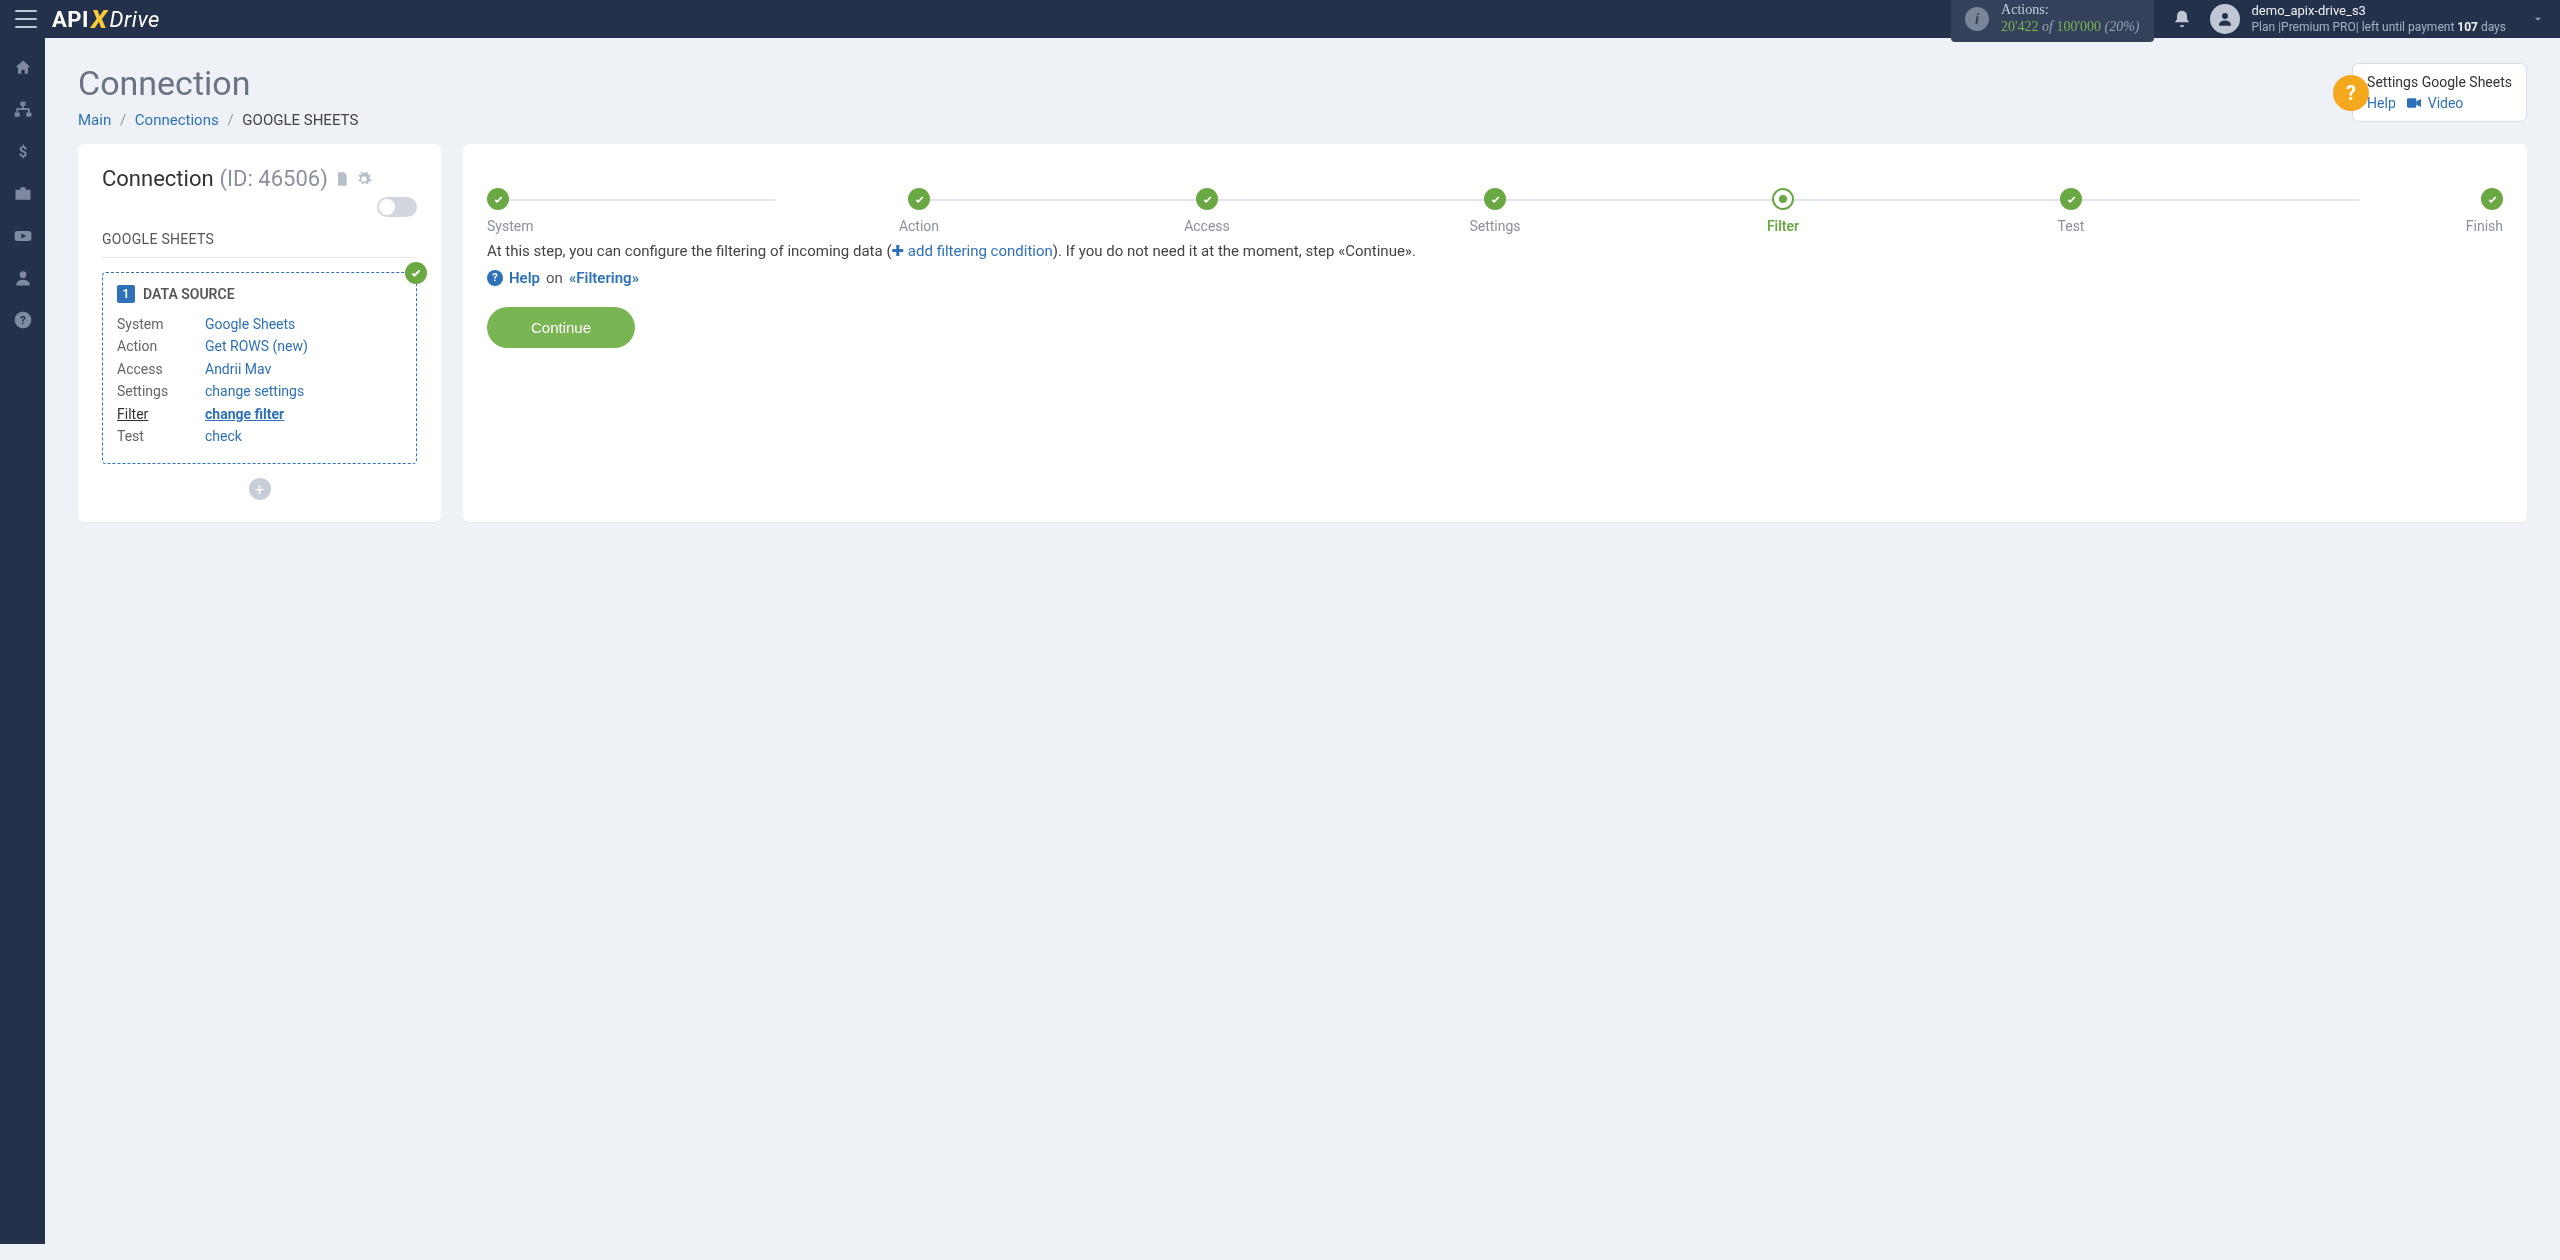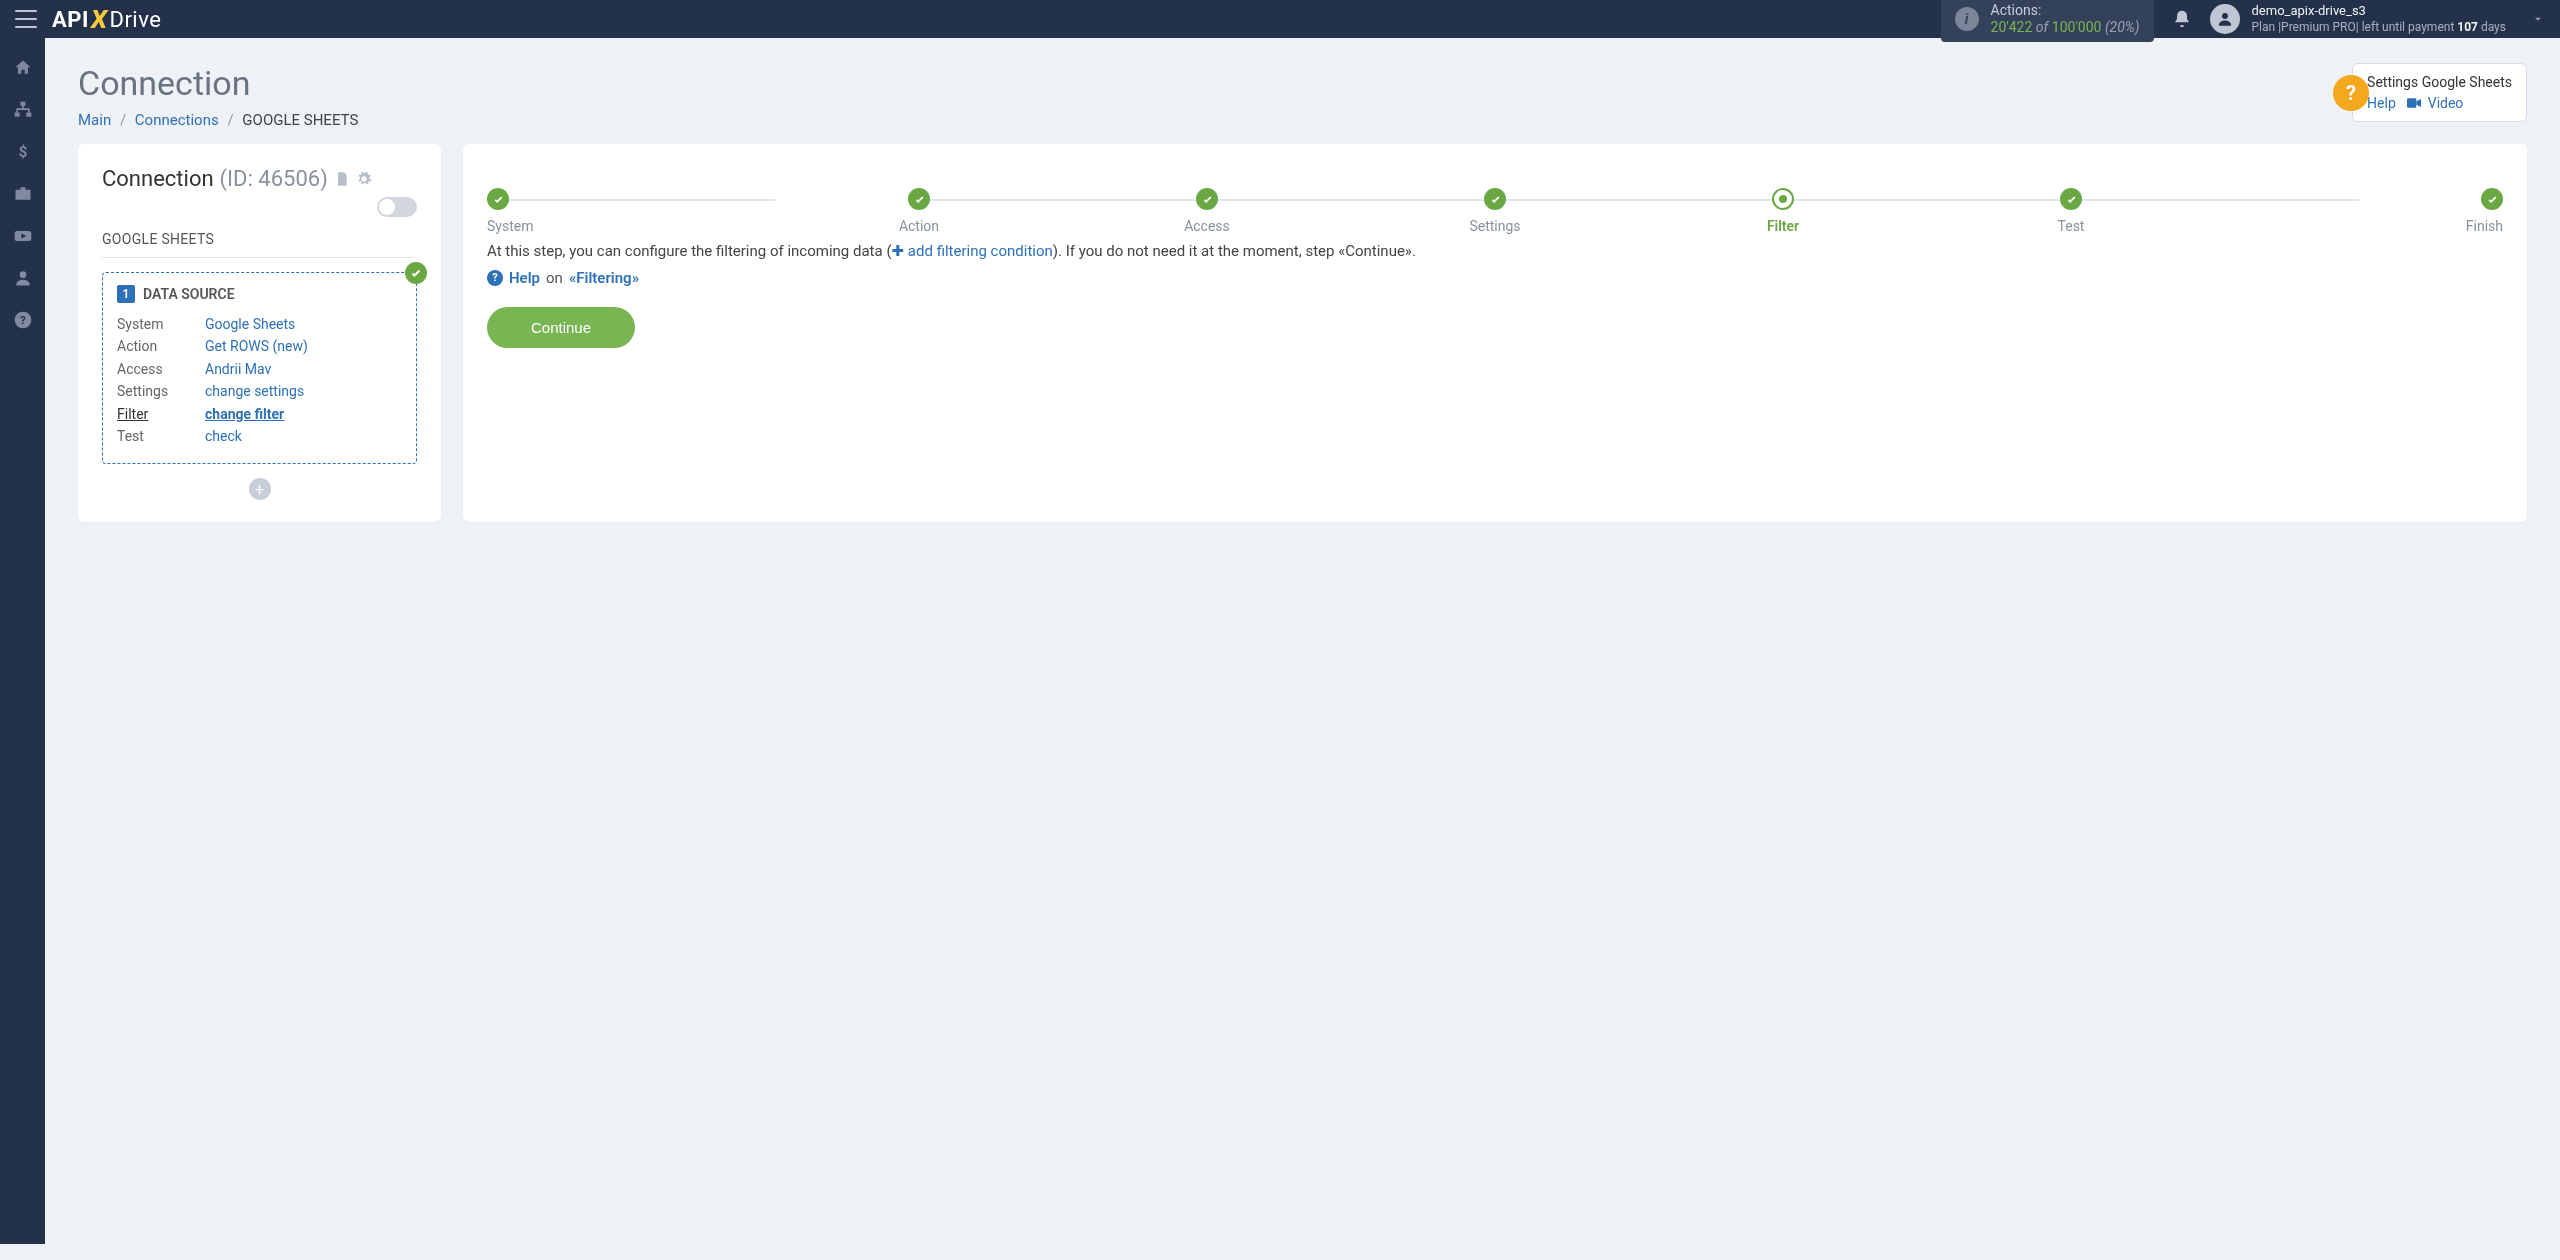--- a/index.html
+++ b/index.html
@@ -3,25 +3,25 @@
 <meta charset="utf-8">
 <style>
 * { box-sizing: border-box; margin: 0; padding: 0; }
 body { font-family: -apple-system, BlinkMacSystemFont, "Segoe UI", Roboto, Arial, sans-serif; background: #eef2f6; color: #333; }
 .topbar { height: 38px; background: #24314a; display: flex; align-items: center; padding: 0 15px; color: #fff; }
 .hamburger { width: 22px; height: 18px; display: flex; flex-direction: column; justify-content: space-between; cursor: pointer; margin-right: 15px; }
 .hamburger span { height: 2px; background: #c0c7d4; border-radius: 1px; }
 .logo { font-size: 22px; font-weight: 700; letter-spacing: 0.5px; display: flex; align-items: center; }
 .logo .api { color: #fff; }
 .logo .x { color: #f9c93c; font-style: italic; margin: 0 2px; font-size: 26px; font-weight: 800; position: relative; }
-.logo .drive { color: #fff; font-weight: 400; }
+.logo .drive { color: #fff; font-weight: 400; font-style: italic; }
 .top-spacer { flex: 1; }
 .actions-box { background: #33415a; border-radius: 4px; padding: 6px 14px; display: flex; align-items: center; margin-right: 18px; }
 .actions-box .info-icon { width: 24px; height: 24px; border-radius: 50%; background: #7a8598; display: flex; align-items: center; justify-content: center; font-weight: 700; color: #33415a; font-style: italic; margin-right: 12px; font-size: 14px; }
-.actions-text { font-size: 14px; line-height: 1.2; }
+.actions-text { font-size: 14px; line-height: 1.2; font-family: Liberation Serif, serif; }
 .actions-text .label { color: #c5ccd9; }
 .actions-text .used { color: #79b552; }
 .actions-text .of { color: #9aa3b5; font-style: italic; }
 .actions-text .total { color: #79b552; }
 .actions-text .pct { color: #9aa3b5; font-style: italic; }
 .bell { width: 20px; color: #c0c7d4; margin-right: 18px; cursor: pointer; }
 .user-block { display: flex; align-items: center; cursor: pointer; justify-content: center; }
 .user-avatar { width: 30px; height: 30px; border-radius: 50%; background: #c0c7d4; display: flex; align-items: center; justify-content: center; margin-right: 12px; }
 .user-avatar svg { width: 18px; height: 18px; fill: #24314a; }
 .user-text { font-size: 13px; line-height: 1.25; }

